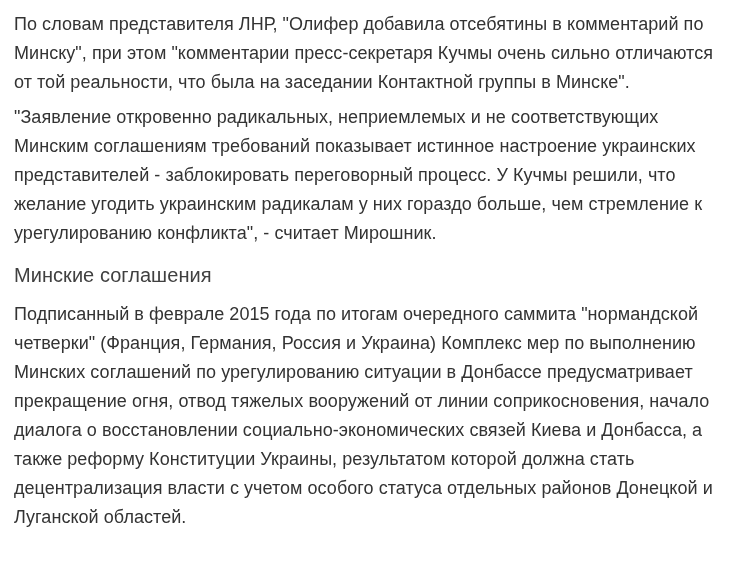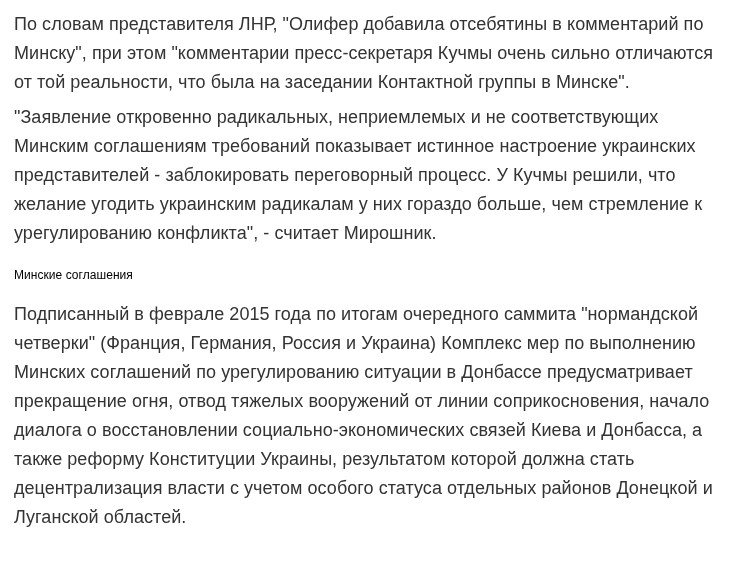--- a/index.html
+++ b/index.html
@@ -23,23 +23,23 @@
     font-size: 18px;
     line-height: 29px;
     color: #333333;
     margin: 0 0 14px 0;
     letter-spacing: 0.05px;
   }
   .para:last-child {
     margin-bottom: 0;
   }
   .subhead {
-    font-size: 12px;
+    font-size: 20px;
     line-height: 26px;
-    color: #000000;
+    color: #404040;
     margin: 0 0 12px 0;
     letter-spacing: 0.05px;
   }
   .para-tight {
     margin-bottom: 6px;
   }
 </style>
 </head>
 <body>
 

